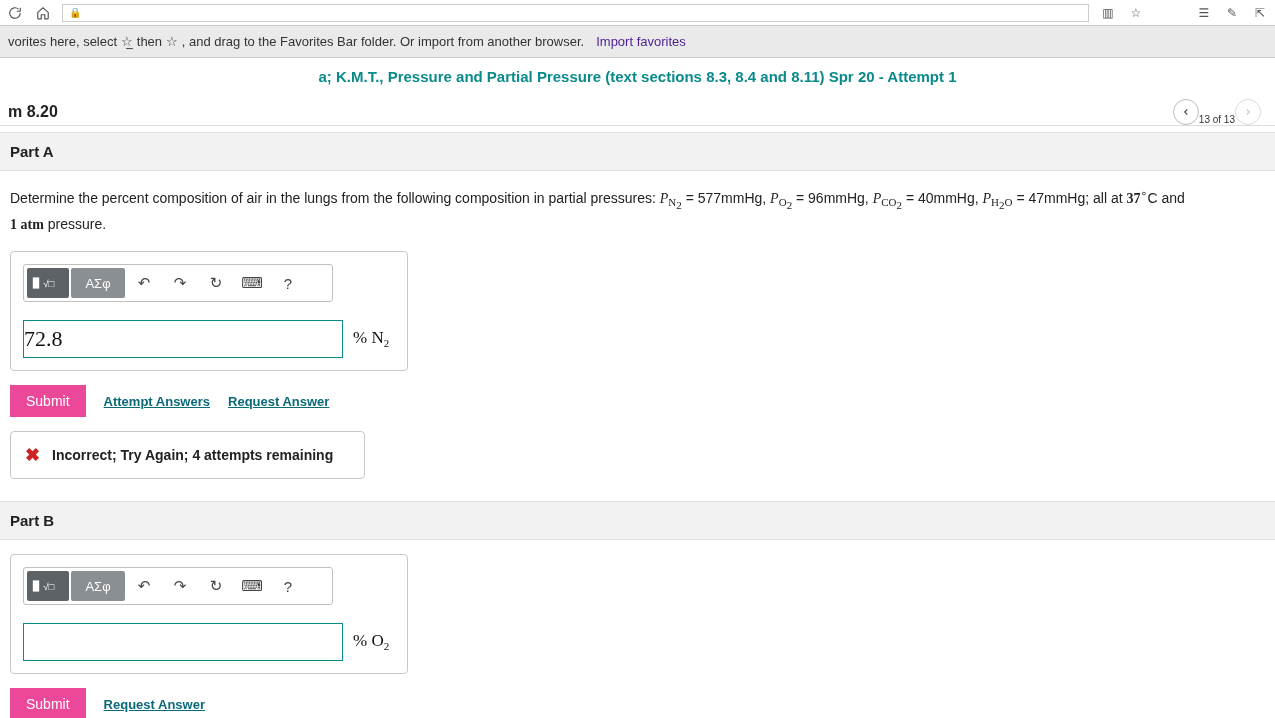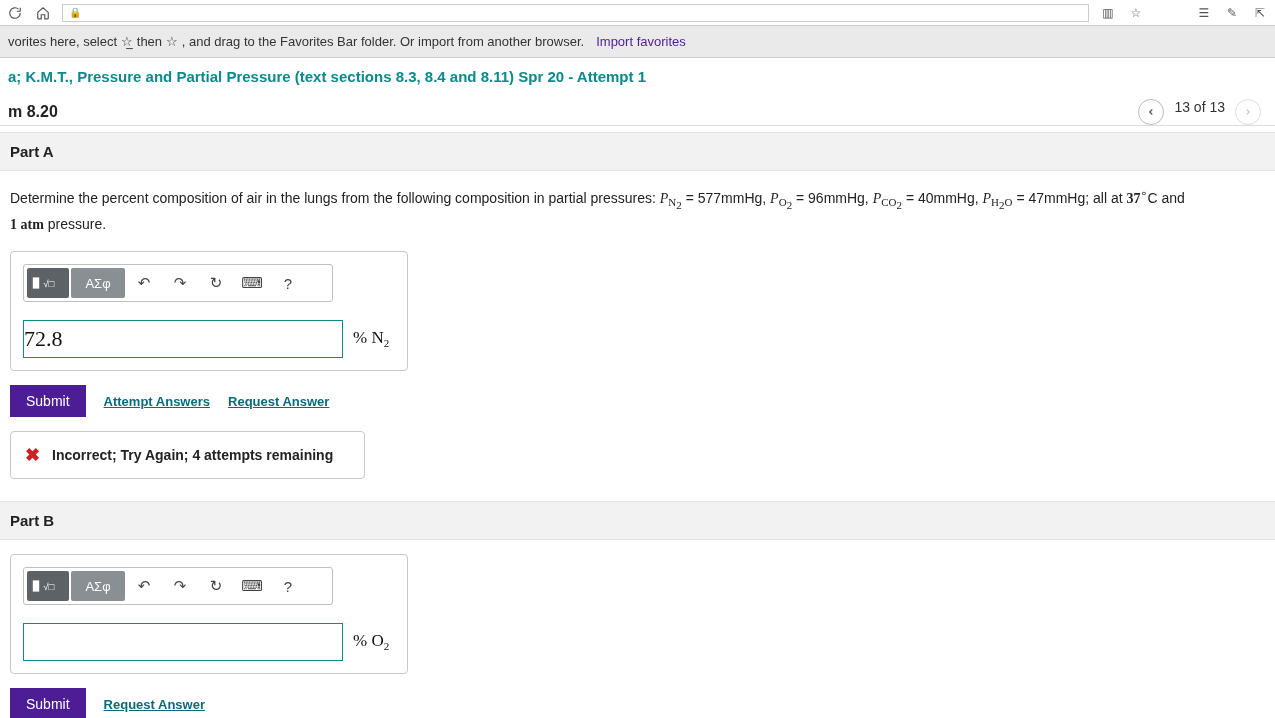--- a/index.html
+++ b/index.html
@@ -8,24 +8,24 @@
 .browser-bar { height: 26px; border-bottom: 1px solid #ccc; display: flex; align-items: center; padding: 0 6px; gap: 10px; color: #666; font-size: 12px; }
 .browser-bar .icon-btn { width: 18px; height: 18px; display: flex; align-items: center; justify-content: center; color: #555; }
 .url-box { flex: 1; border: 1px solid #ccc; height: 18px; display: flex; align-items: center; padding: 0 6px; font-size: 11px; color: #999; gap: 6px; }
 .url-box .lock { font-size: 10px; }
 .url-box b { color: #555; font-weight: bold; }
 
 .fav-bar { background: #eaeaea; height: 32px; display: flex; align-items: center; padding: 0 8px; font-size: 13px; color: #333; border-bottom: 1px solid #ccc; }
 .fav-bar .star { margin: 0 4px; font-size: 13px; color: #333; }
 .fav-bar a { color: #4c1d95; text-decoration: none; margin-left: 12px; }
 
-.assignment-header { padding: 10px 8px 8px; color: #0a8a8a; font-weight: bold; font-size: 15px; }
+.assignment-header { padding: 10px 8px 8px; color: #0a8a8a; font-weight: bold; font-size: 15px; text-align: center; }
 .problem-row { display: flex; align-items: center; justify-content: space-between; padding: 6px 14px 0 8px; border-bottom: 1px solid #ddd; }
 .problem-title { font-weight: bold; font-size: 16px; color: #222; }
-.nav-chip { display: flex; align-items: flex-start; gap: 10px; color: #333; font-size: 14px; }
+.nav-chip { display: flex; align-items: flex-end; gap: 0; color: #333; font-size: 10px; }
 .circ { width: 26px; height: 26px; border: 1px solid #bbb; border-radius: 50%; display: flex; align-items: center; justify-content: center; color: #555; background: #fff; cursor: pointer; }
 .circ.dis { color: #ccc; border-color: #ddd; }
 
 .part-header { background: #f2f2f2; border-top: 1px solid #e0e0e0; border-bottom: 1px solid #e0e0e0; padding: 10px 10px; font-weight: bold; font-size: 15px; color: #222; }
 
 .problem-text { padding: 14px 10px 16px; font-size: 14px; color: #222; line-height: 1.5; }
 .problem-text i { font-family: "Times New Roman", serif; font-style: italic; }
 .sub { font-size: 11px; vertical-align: sub; }
 .sup { font-size: 11px; vertical-align: super; }
 .mathrm { font-family: "Times New Roman", serif; }
@@ -33,21 +33,21 @@
 .answer-box { margin: 0 10px 14px; border: 1px solid #c8c8c8; border-radius: 4px; padding: 12px; width: 398px; }
 .toolbar { display: flex; align-items: center; gap: 2px; border: 1px solid #bfbfbf; border-radius: 3px; padding: 3px; width: 310px; background: #fff; }
 .tbtn { width: 34px; height: 30px; display: flex; align-items: center; justify-content: center; border-radius: 2px; font-size: 15px; color: #444; cursor: pointer; }
 .tbtn.dark { background: #5d6266; color: #fff; font-size: 12px; width: 42px; }
 .tbtn.greek { background: #8a8f93; color: #fff; width: 54px; font-size: 13px; }
 .input-row { display: flex; align-items: center; gap: 10px; margin-top: 18px; }
 .ans-input { width: 320px; height: 38px; border: 1px solid #0a8a8a; padding: 4px 0; font-family: "Times New Roman", serif; font-size: 22px; color: #111; outline: none; }
 .unit-label { font-family: "Times New Roman", serif; font-size: 17px; color: #111; }
 
 .action-row { display: flex; align-items: center; gap: 18px; margin: 0 10px 14px; }
-.submit-btn { background: #4c1d95; color: #fff; border: none; padding: 8px 16px; font-size: 14px; cursor: pointer; }
+.submit-btn { background: #ec4899; color: #fff; border: none; padding: 8px 16px; font-size: 14px; cursor: pointer; }
 .link-btn { color: #0a6a7a; font-weight: bold; text-decoration: underline; font-size: 13px; cursor: pointer; }
 
 .feedback { margin: 0 10px 14px; border: 1px solid #c8c8c8; border-radius: 4px; padding: 12px 14px; display: flex; align-items: center; gap: 12px; width: 355px; }
 .feedback .x { color: #cc2222; font-weight: bold; font-size: 18px; }
 .feedback .msg { font-weight: bold; color: #222; font-size: 14px; }
 
 svg { display: block; }
 </style>
 </head>
 <body>

